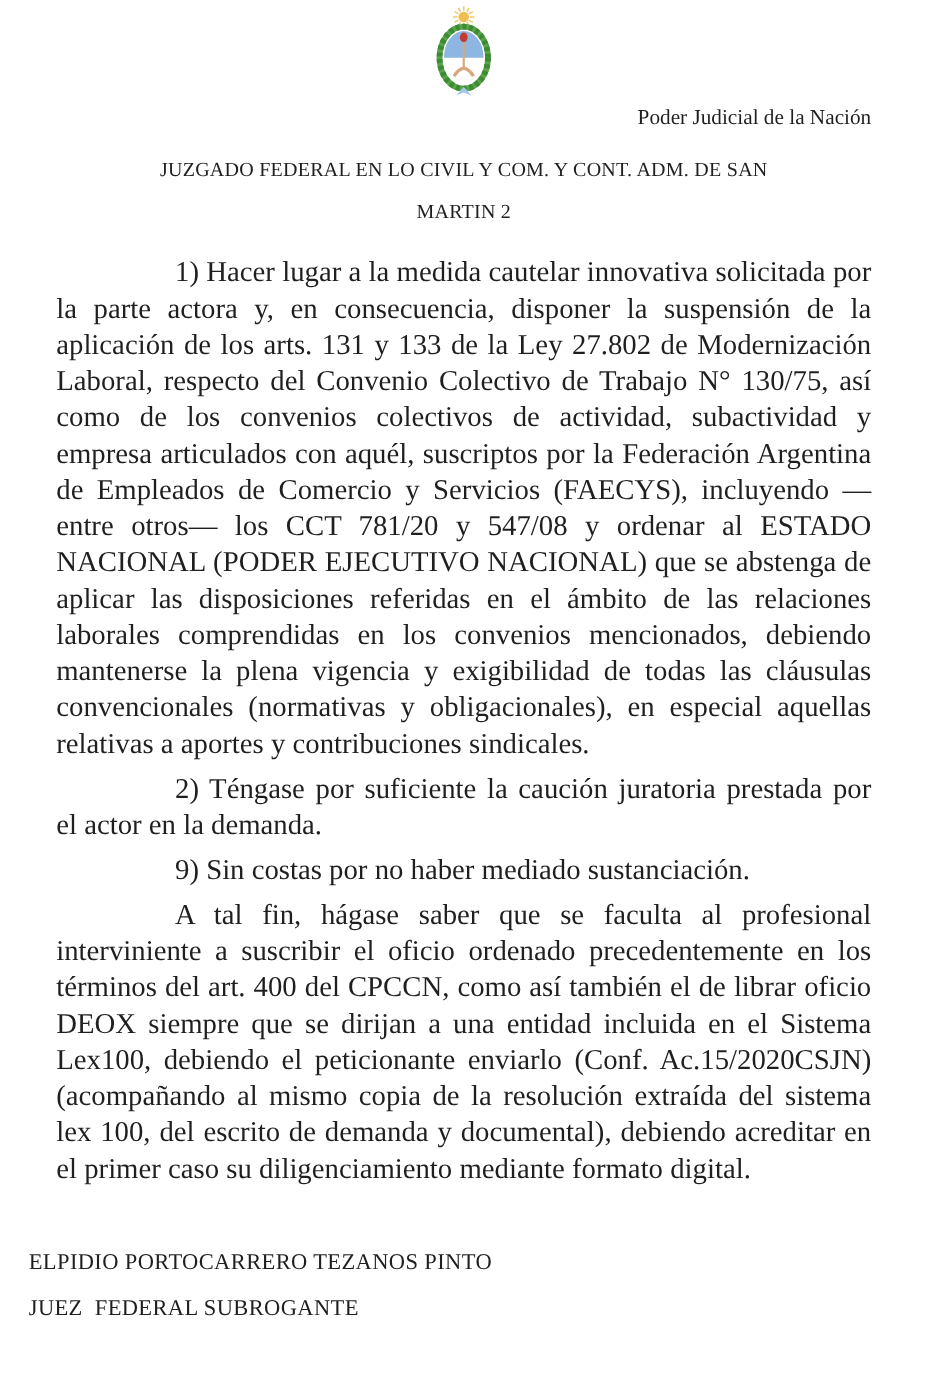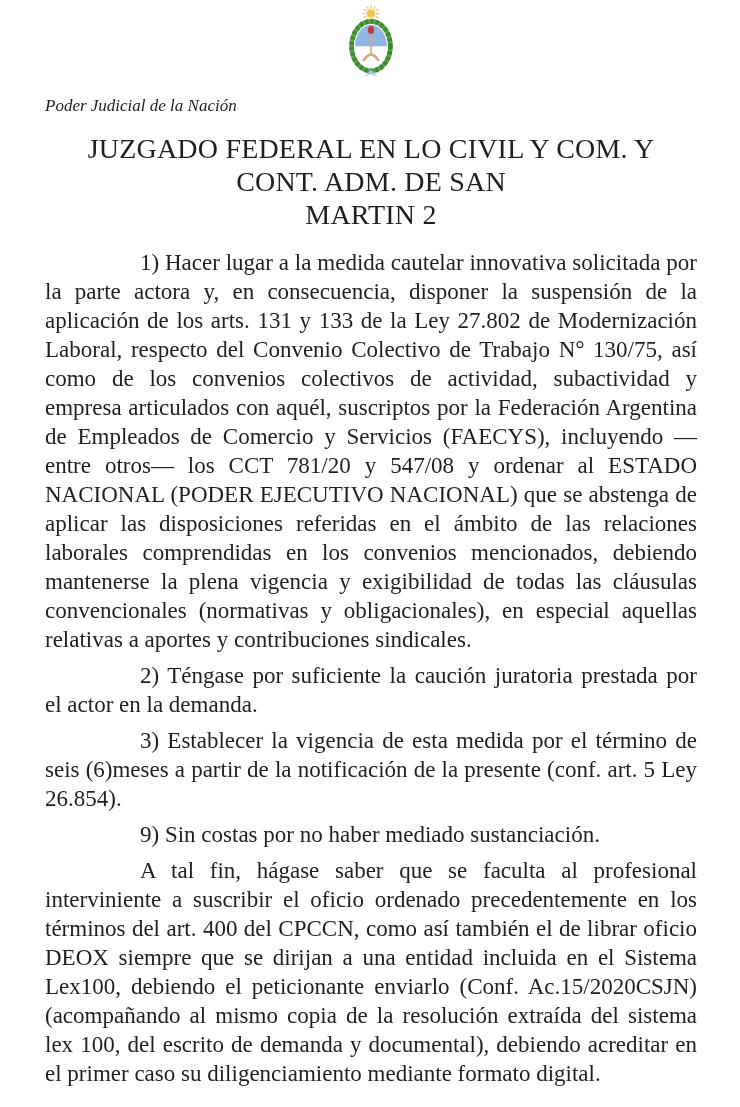--- a/index.html
+++ b/index.html
@@ -16,29 +16,28 @@
     padding: 4px 43px 0 45px;
     font-family: "Liberation Serif", "DejaVu Serif", serif;
     color: #1f1f1f;
     overflow: hidden;
   }
   .emblem-wrap {
     text-align: center;
     line-height: 0;
   }
   .institution {
-    text-align: left;
+    text-align: right;
     font-size: 17px;
     line-height: 22px;
-    margin-top: 16px;
-    font-style: italic;
+    margin-top: 4px;
   }
   .court-title {
     text-align: center;
-    font-size: 28px;
+    font-size: 16px;
     font-weight: normal;
     line-height: 33px;
     margin: 15px 0 17px 0;
     letter-spacing: 0.2px;
   }
   .doc-body p {
     font-size: 23px;
     line-height: 29px;
     text-align: justify;
     text-indent: 95px;
@@ -92,21 +91,20 @@
     </svg>
   </div>
 
   <div class="institution">Poder Judicial de la Nación</div>
 
   <h1 class="court-title"><span>JUZGADO FEDERAL EN LO CIVIL Y COM. Y CONT. ADM. DE SAN</span><br><span>MARTIN 2</span></h1>
 
   <div class="doc-body">
     <p>1) Hacer lugar a la medida cautelar innovativa solicitada por la parte actora y, en consecuencia, disponer la suspensión de la aplicación de los arts. 131 y 133 de la Ley 27.802 de Modernización Laboral, respecto del Convenio Colectivo de Trabajo N° 130/75, así como de los convenios colectivos de actividad, subactividad y empresa articulados con aquél, suscriptos por la Federación Argentina de Empleados de Comercio y Servicios (FAECYS), incluyendo —entre otros— los CCT 781/20 y 547/08 y ordenar al ESTADO NACIONAL (PODER EJECUTIVO NACIONAL) que se abstenga de aplicar las disposiciones referidas en el ámbito de las relaciones laborales comprendidas en los convenios mencionados, debiendo mantenerse la plena vigencia y exigibilidad de todas las cláusulas convencionales (normativas y obligacionales), en especial aquellas relativas a aportes y contribuciones sindicales.</p>
     <p>2) Téngase por suficiente la caución juratoria prestada por el actor en la demanda.</p>
-    <p>3)  Establecer la vigencia de esta medida por el término de seis  (6)meses a partir de la notificación de la presente (conf. art. 5 Ley 26.854).</p>
     <p>9) Sin costas por no haber mediado sustanciación.</p>
     <p>A tal fin, hágase saber que se faculta al profesional interviniente a suscribir el oficio ordenado precedentemente en los términos del art. 400 del CPCCN, como así también el de librar oficio DEOX siempre que se dirijan a una entidad incluida en el Sistema Lex100, debiendo el peticionante enviarlo (Conf. Ac.15/2020CSJN) (acompañando al mismo copia de la resolución extraída del sistema lex 100, del escrito de demanda y documental), debiendo acreditar en el primer caso su diligenciamiento mediante formato digital.</p>
   </div>
 
   <div class="signature">
     <div class="sig-line">ELPIDIO PORTOCARRERO TEZANOS PINTO</div>
     <div class="sig-line">JUEZ  FEDERAL SUBROGANTE</div>
   </div>
 
 </div>

